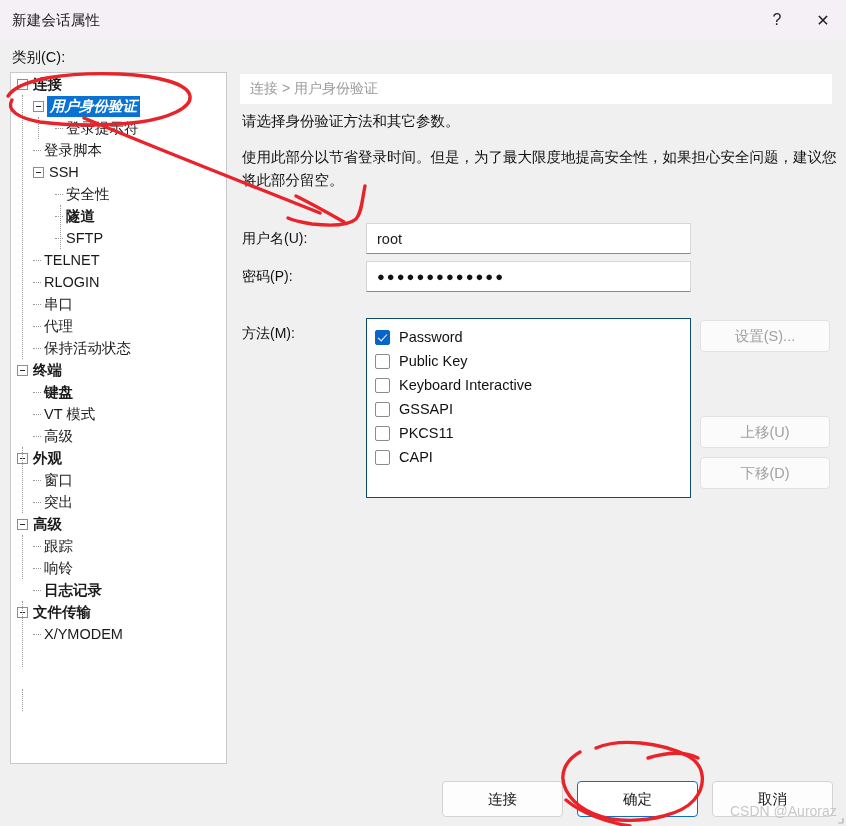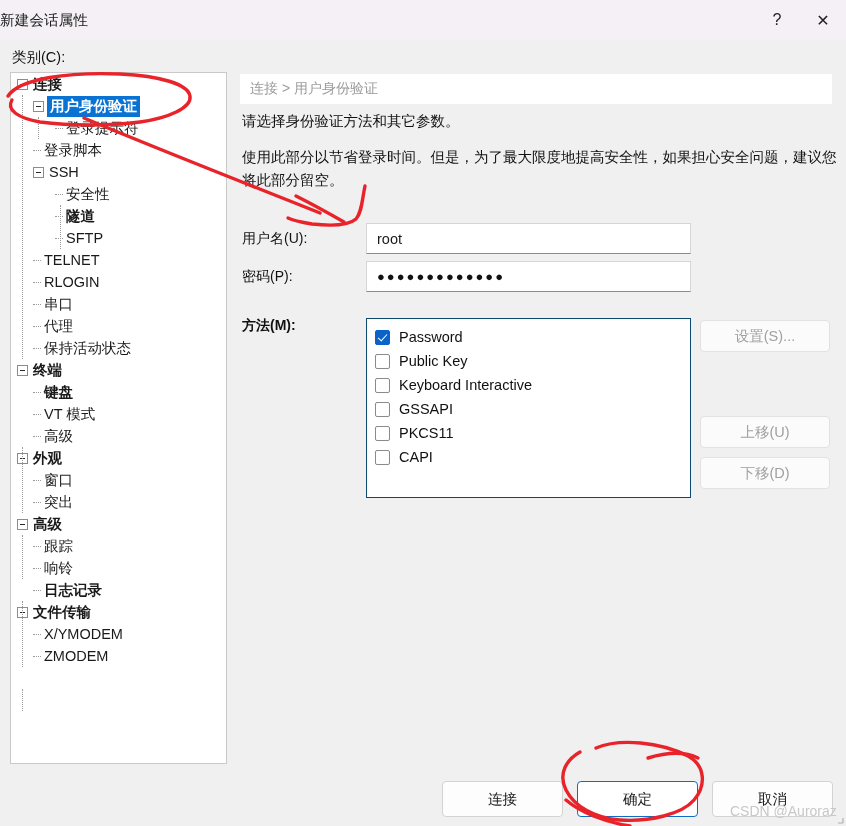--- a/index.html
+++ b/index.html
@@ -18,21 +18,21 @@
   }
 
   
   #titlebar {
     position: absolute; left: 0; top: 0;
     width: 846px; height: 40px;
     background: #f4f0f6;
     display: flex; align-items: center;
   }
   #title-text {
-    margin-left: 0;
+    margin-left: 12px;
     font-size: 14.5px;
     color: #1b1b1b;
     letter-spacing: .2px;
   }
   #titlebar-buttons {
     margin-left: auto; display: flex; height: 40px;
   }
   .tb-btn {
     width: 46px; height: 40px;
     display: flex; align-items: center; justify-content: center;
@@ -80,20 +80,21 @@
     width: 8px; height: 1px;
     border-top: 1px dotted #9a9a9a;
     flex: 0 0 auto;
     margin-right: 1px;
   }
   .tree-label { padding: 0 2px; }
   .bold .tree-label { font-weight: bold; }
   .selected .tree-label {
     background: #0a72d2; color: #fff;
     padding: 1px 3px;
+    font-style: italic;
   }
   
   .vline {
     position: absolute;
     border-left: 1px dotted #9a9a9a;
     width: 0;
   }
 
   
   #breadcrumb {
@@ -338,24 +339,20 @@
         <span class="tree-label">日志记录</span>
       </div>
       <div class="tree-row bold" style="padding-left: 6px;">
         <span class="tw-box"></span>
         <span class="tree-label">文件传输</span>
       </div>
       <div class="tree-row" style="padding-left: 22px;">
         <span class="dash"></span>
         <span class="tree-label">X/YMODEM</span>
       </div>
-      <div class="tree-row" style="padding-left: 22px;">
-        <span class="dash"></span>
-        <span class="tree-label">ZMODEM</span>
-      </div>
       <div class="vline" style="left: 11px; top: 22px; height: 264px;"></div>
       <div class="vline" style="left: 27px; top: 44px; height: 22px;"></div>
       <div class="vline" style="left: 49px; top: 132px; height: 44px;"></div>
       <div class="vline" style="left: 11px; top: 374px; height: 66px;"></div>
       <div class="vline" style="left: 11px; top: 462px; height: 44px;"></div>
       <div class="vline" style="left: 11px; top: 528px; height: 66px;"></div>
       <div class="vline" style="left: 11px; top: 616px; height: 22px;"></div>
     </div>
 
   <div id="breadcrumb">连接 &gt; 用户身份验证</div>
@@ -364,21 +361,21 @@
   <div id="desc2">使用此部分以节省登录时间。但是，为了最大限度地提高安全性，如果担心安全问题，建议您将此部分留空。</div>
 
   <div class="field-label" style="left:242px; top:230px;">用户名(U):</div>
   <div class="text-input" style="left:366px; top:223px; width:325px;">root</div>
 
   <div class="field-label" style="left:242px; top:268px;">密码(P):</div>
   <div class="text-input" style="left:366px; top:261px; width:325px;">
     <span id="password-dots">●●●●●●●●●●●●●</span>
   </div>
 
-  <div class="field-label" style="left:242px; top:317px;font-weight:bold;">方法(M):</div>
+  <div class="field-label" style="left:242px; top:325px;">方法(M):</div>
   <div id="methods-list">
       <div class="method-row">
         <span class="cb checked"></span>
         <span>Password</span>
       </div>
       <div class="method-row">
         <span class="cb"></span>
         <span>Public Key</span>
       </div>
       <div class="method-row">

